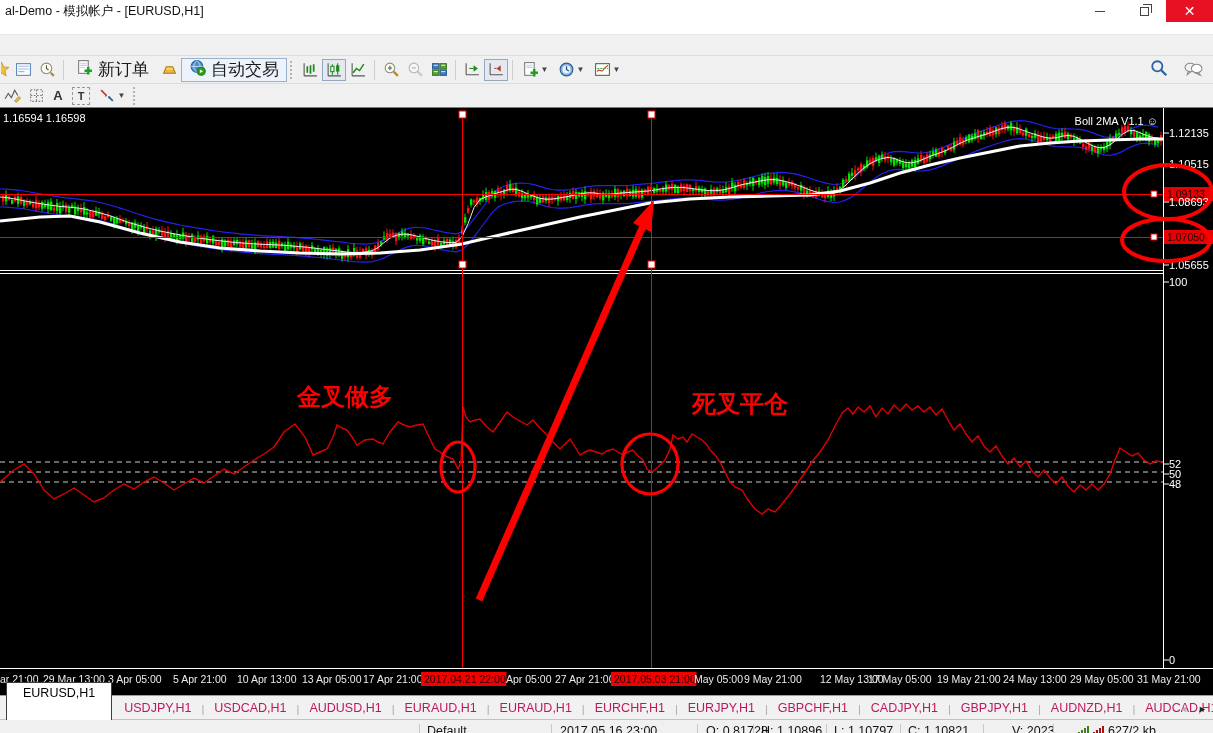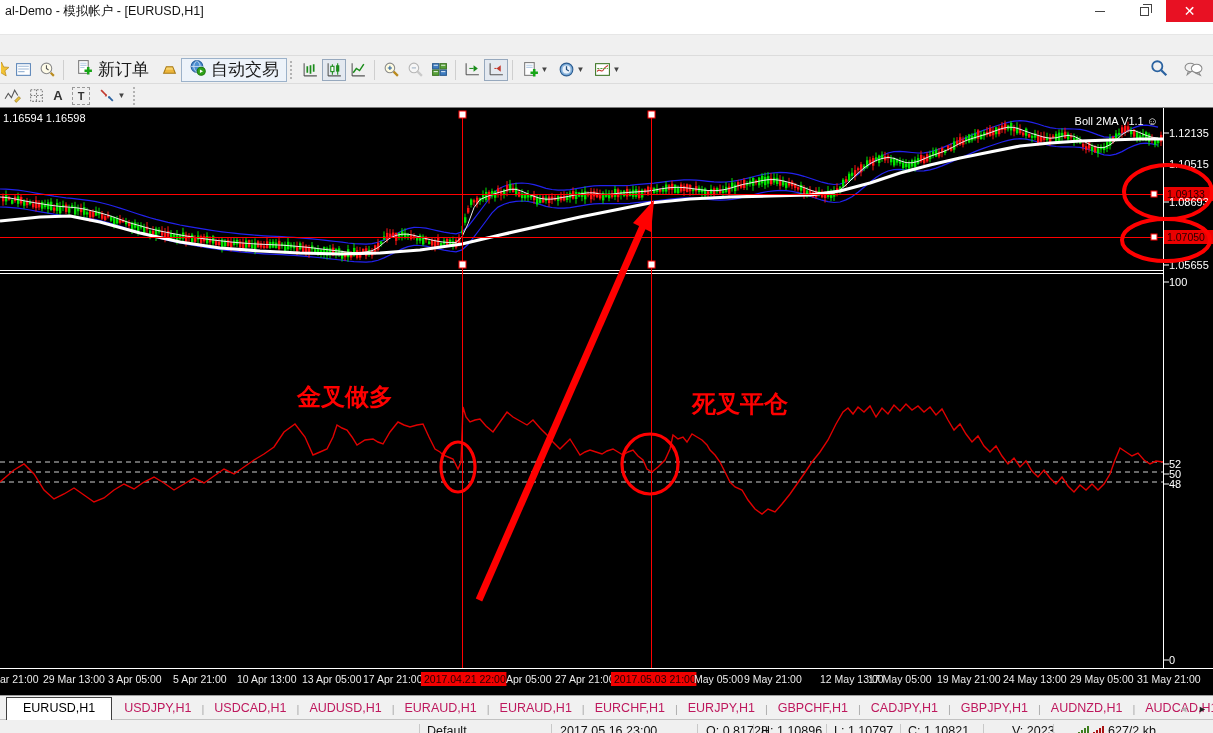--- a/index.html
+++ b/index.html
@@ -41,21 +41,21 @@
   .chart-area { position:relative; width:1213px; height:587px; background:#000; }
   #chart-svg { position:absolute; left:0; top:0; }
   #chart-svg text { font-family:"Liberation Sans","DejaVu Sans",sans-serif; }
   .watermark { position:absolute; left:950px; top:630px; z-index:60; pointer-events:none; color:rgba(150,150,150,0.78); }
   .watermark .wm1 { font-size:21px; }
 
   
   .tabbar { height:24px; background:#f1f1f1; border-top:1px solid #9e9e9e; display:flex; align-items:flex-end; position:relative; z-index:10; }
   .tab { font-size:12.5px; color:#be185d; padding:3px 10px 4px 10px; white-space:nowrap; }
   .tab.clipped { width:30px; overflow:hidden; padding:3px 0 4px 4px; }
-  .tab.active { background:#fff; color:#000; border:1px solid #3f3f3f; border-bottom:none; padding:3px 16px 5px 16px; margin:0 2px; position:relative; top:1px; }
+  .tab.active { background:#fff; color:#000; border:1px solid #3f3f3f; border-bottom:none; padding:3px 16px 20px 16px; margin:0 2px; position:relative; top:1px; }
   .tabsep { color:#aaa; font-size:11px; padding-bottom:4px; }
   .tab-arrows { position:absolute; right:6px; bottom:5px; display:flex; gap:10px; font-size:9px; }
   .tab-arrows .dis { color:#b5b5b5; }
   .tab-arrows .en { color:#222; }
 
   
   .statusbar { height:26px; background:#f0f0f0; border-top:1px solid #c2c2c2; border-bottom:3px solid #1f1f1f; position:relative; font-size:12.5px; color:#111; }
   .statusbar span.seg { position:absolute; top:4px; white-space:nowrap; }
   .ssep { position:absolute; top:4px; width:1px; height:15px; background:#c8c8c8; }
   .traffic { position:absolute; top:6px; display:flex; align-items:flex-end; gap:1px; height:13px; }

